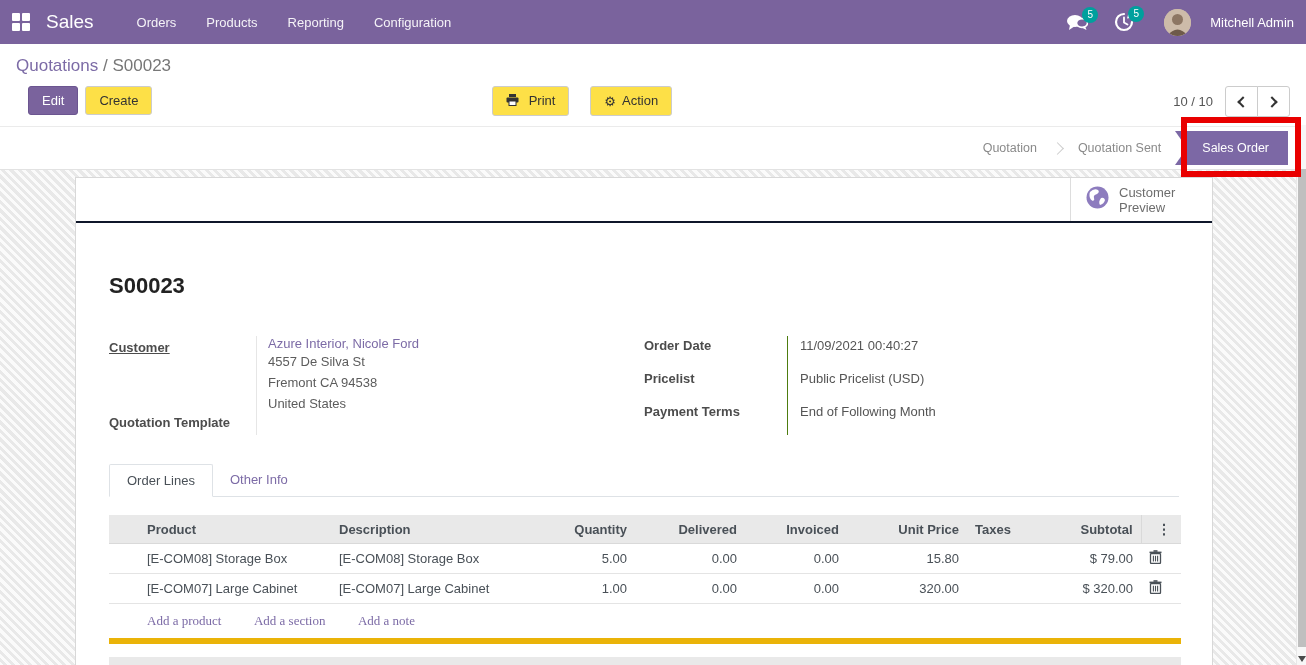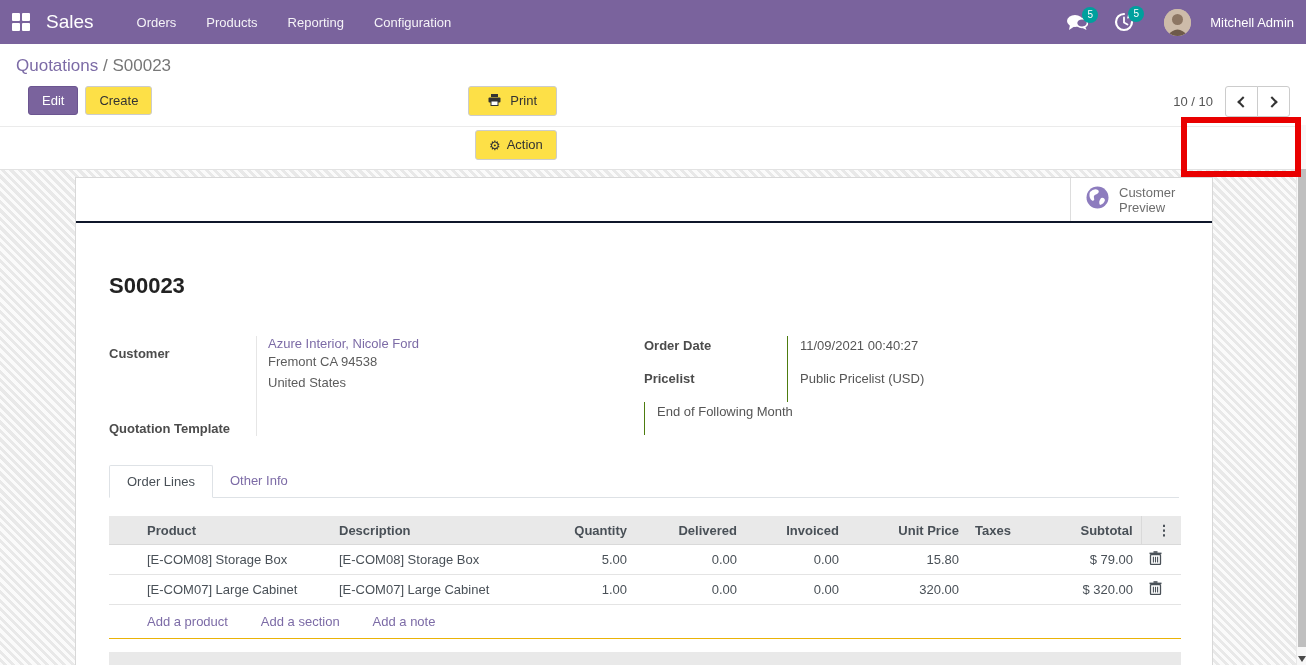--- a/index.html
+++ b/index.html
@@ -31,21 +31,21 @@
   .control-panel { background:#fff; }
   .breadcrumb-row { padding:12px 16px 2px; font-size:17px; }
   .bc-link { color:#7c6ba6; cursor:pointer; }
   .bc-sep, .bc-current { color:#777; }
   .cp-buttons { position:relative; height:48px; padding:8px 28px; display:flex;
     align-items:flex-start; }
   .btn { font-size:13px; border:1px solid #ccc; background:#fde047; color:#333;
     border-radius:3px; padding:6px 13px; cursor:pointer; font-family:inherit; }
   .btn-primary { background:#7a639d; border-color:#6b5590; color:#fff; }
   .btn + .btn { margin-left:7px; }
-  .cp-center { position:absolute; left:468px; top:8px; display:flex; gap:14px;flex-direction:column; }
+  .cp-center { position:absolute; left:492px; top:8px; display:flex; gap:14px; }
   .btn .bicon { margin-right:6px; vertical-align:-1px; }
   .pager { position:absolute; right:16px; top:8px; display:flex; align-items:center; }
   .pager-count { font-size:13px; color:#555; margin-right:12px; }
   .pager-group { display:flex; }
   .pager-btn { width:33px; height:31px; background:#fff; border:1px solid #ccc;
     display:flex; align-items:center; justify-content:center; cursor:pointer; }
   .pager-btn:first-child { border-radius:3px 0 0 3px; }
   .pager-btn:last-child { border-radius:0 3px 3px 0; margin-left:-1px; }
   .chev { width:8px; height:8px; border-top:2px solid #333; border-right:2px solid #333;
     display:inline-block; }
@@ -84,21 +84,21 @@
   .sheet-body { padding:0 33px; }
   .doc-title { margin-top:50px; font-size:22px; font-weight:bold; color:#222; }
 
   .groups { display:flex; margin-top:37px; }
   .group { width:50%; display:flex; }
   .group-labels { flex:0 0 147px; }
   .group-values { flex:1; border-left:1px solid #e6e6e6; padding-left:11px; }
   .flabel { font-size:13px; font-weight:bold; color:#4c4c4c; }
   .fvalue { font-size:13px; color:#555; }
   .link-purple { color:#7c6ba6; cursor:pointer; }
-  .g1-labels .flabel:first-child { margin-top:10px; }
+  .g1-labels .flabel:first-child { margin-top:4px;text-decoration:underline; }
   .addr { line-height:21px; color:#5c5c5c; }
   .tpl-label { margin-top:60px; }
   .g2row { min-height:33px; display:flex; }
   .g2row .flabel { width:143px; padding-top:2px; }
   .g2row .fvalue { border-left:1px solid #4d7c0f; padding:2px 0 0 12px; flex:1; }
 
   
   .tabs { margin-top:29px; display:flex; border-bottom:1px solid #dee2e6; }
   .tab { font-size:13px; padding:8px 17px; cursor:pointer; }
   .tab-active { background:#fff; border:1px solid #dee2e6; border-bottom:1px solid #fff;
@@ -111,21 +111,21 @@
   .olines th { background:#e9e9e9; font-weight:bold; text-align:left; padding:6px 8px;
     border-bottom:1px solid #d9d9d9; white-space:nowrap; overflow:hidden; }
   .olines th.num, .olines td.num { text-align:right; }
   .olines td { padding:6px 8px; border-bottom:1px solid #e4e4e4; white-space:nowrap;
     overflow:hidden; }
   .olines tr.dataline td { border-top:1px solid #e4e4e4; }
   .olines th.col-dots { text-align:right; border-left:1px solid #d9d9d9; padding-right:10px;
     cursor:pointer; }
   .dots-icon { font-weight:bold; color:#495057; font-size:14px; }
   .trash-btn { cursor:pointer; display:inline-block; }
-  .addrow td { padding:9px 8px; border-bottom:1px solid #eab308; }
+  .addrow td { padding:9px 8px; border-bottom:6px solid #eab308;font-family:Liberation Serif, serif; }
   .addrow a { font-size:13px; color:#7c6ba6; text-decoration:none; margin-right:30px;
     cursor:pointer; }
   .terms-bar { margin-top:13px; height:14px; width:1072px; background:#e9e9e9; }
 
   
   .scrollbar { position:absolute; right:0; top:125px; width:10px; height:540px;
     background:#f7f7f7; border-left:1px solid #e8e8e8; }
   .scroll-thumb { position:absolute; top:44px; left:1px; width:8px; height:478px;
     background:#bfbfbf; cursor:pointer; }
   .scroll-down { position:absolute; bottom:3px; left:0; width:10px; display:flex;
@@ -220,20 +220,26 @@
           </span>
         <span class="pager-btn">
             <i class="chev chev-right"></i>
           </span>
       </span>
     </div>
   </div>
 </div>
 
 <div class="statusbar">
+  <div class="sb-steps">
+    <span class="step">Quotation</span>
+    <span class="step-sep"></span>
+    <span class="step">Quotation Sent</span>
+    <span class="step-active" style="margin-left:14px;">Sales Order</span>
+  </div>
 </div>
 
 <div class="content">
   <div class="sheet">
 
     <div class="sheet-topstrip">
       <div class="customer-preview">
         <span>
           <svg width="25" height="25" viewBox="0 0 25 25">
             <circle cx="12.5" cy="12.5" r="11" fill="#8d7cbe"></circle>
@@ -249,35 +255,37 @@
       <div class="doc-title">S00023</div>
 
       <div class="groups">
         <div class="group group1">
           <div class="group-labels g1-labels">
             <div class="flabel">Customer</div>
             <div class="flabel tpl-label">Quotation Template</div>
           </div>
           <div class="group-values">
             <div class="fvalue link-purple">Azure Interior, Nicole Ford</div>
+            <div class="fvalue addr">4557 De Silva St</div>
             <div class="fvalue addr">Fremont CA 94538</div>
             <div class="fvalue addr">United States</div>
           </div>
         </div>
         <div class="group group2">
           <div style="width:100%;">
             <div class="g2row">
               <div class="flabel">Order Date</div>
               <div class="fvalue">11/09/2021 00:40:27</div>
             </div>
             <div class="g2row">
               <div class="flabel">Pricelist</div>
               <div class="fvalue">Public Pricelist (USD)</div>
             </div>
             <div class="g2row">
+              <div class="flabel">Payment Terms</div>
               <div class="fvalue">End of Following Month</div>
             </div>
           </div>
         </div>
       </div>
 
       <div class="tabs">
         <div class="tab tab-active">Order Lines</div>
         <div class="tab tab-inactive">Other Info</div>
       </div>

